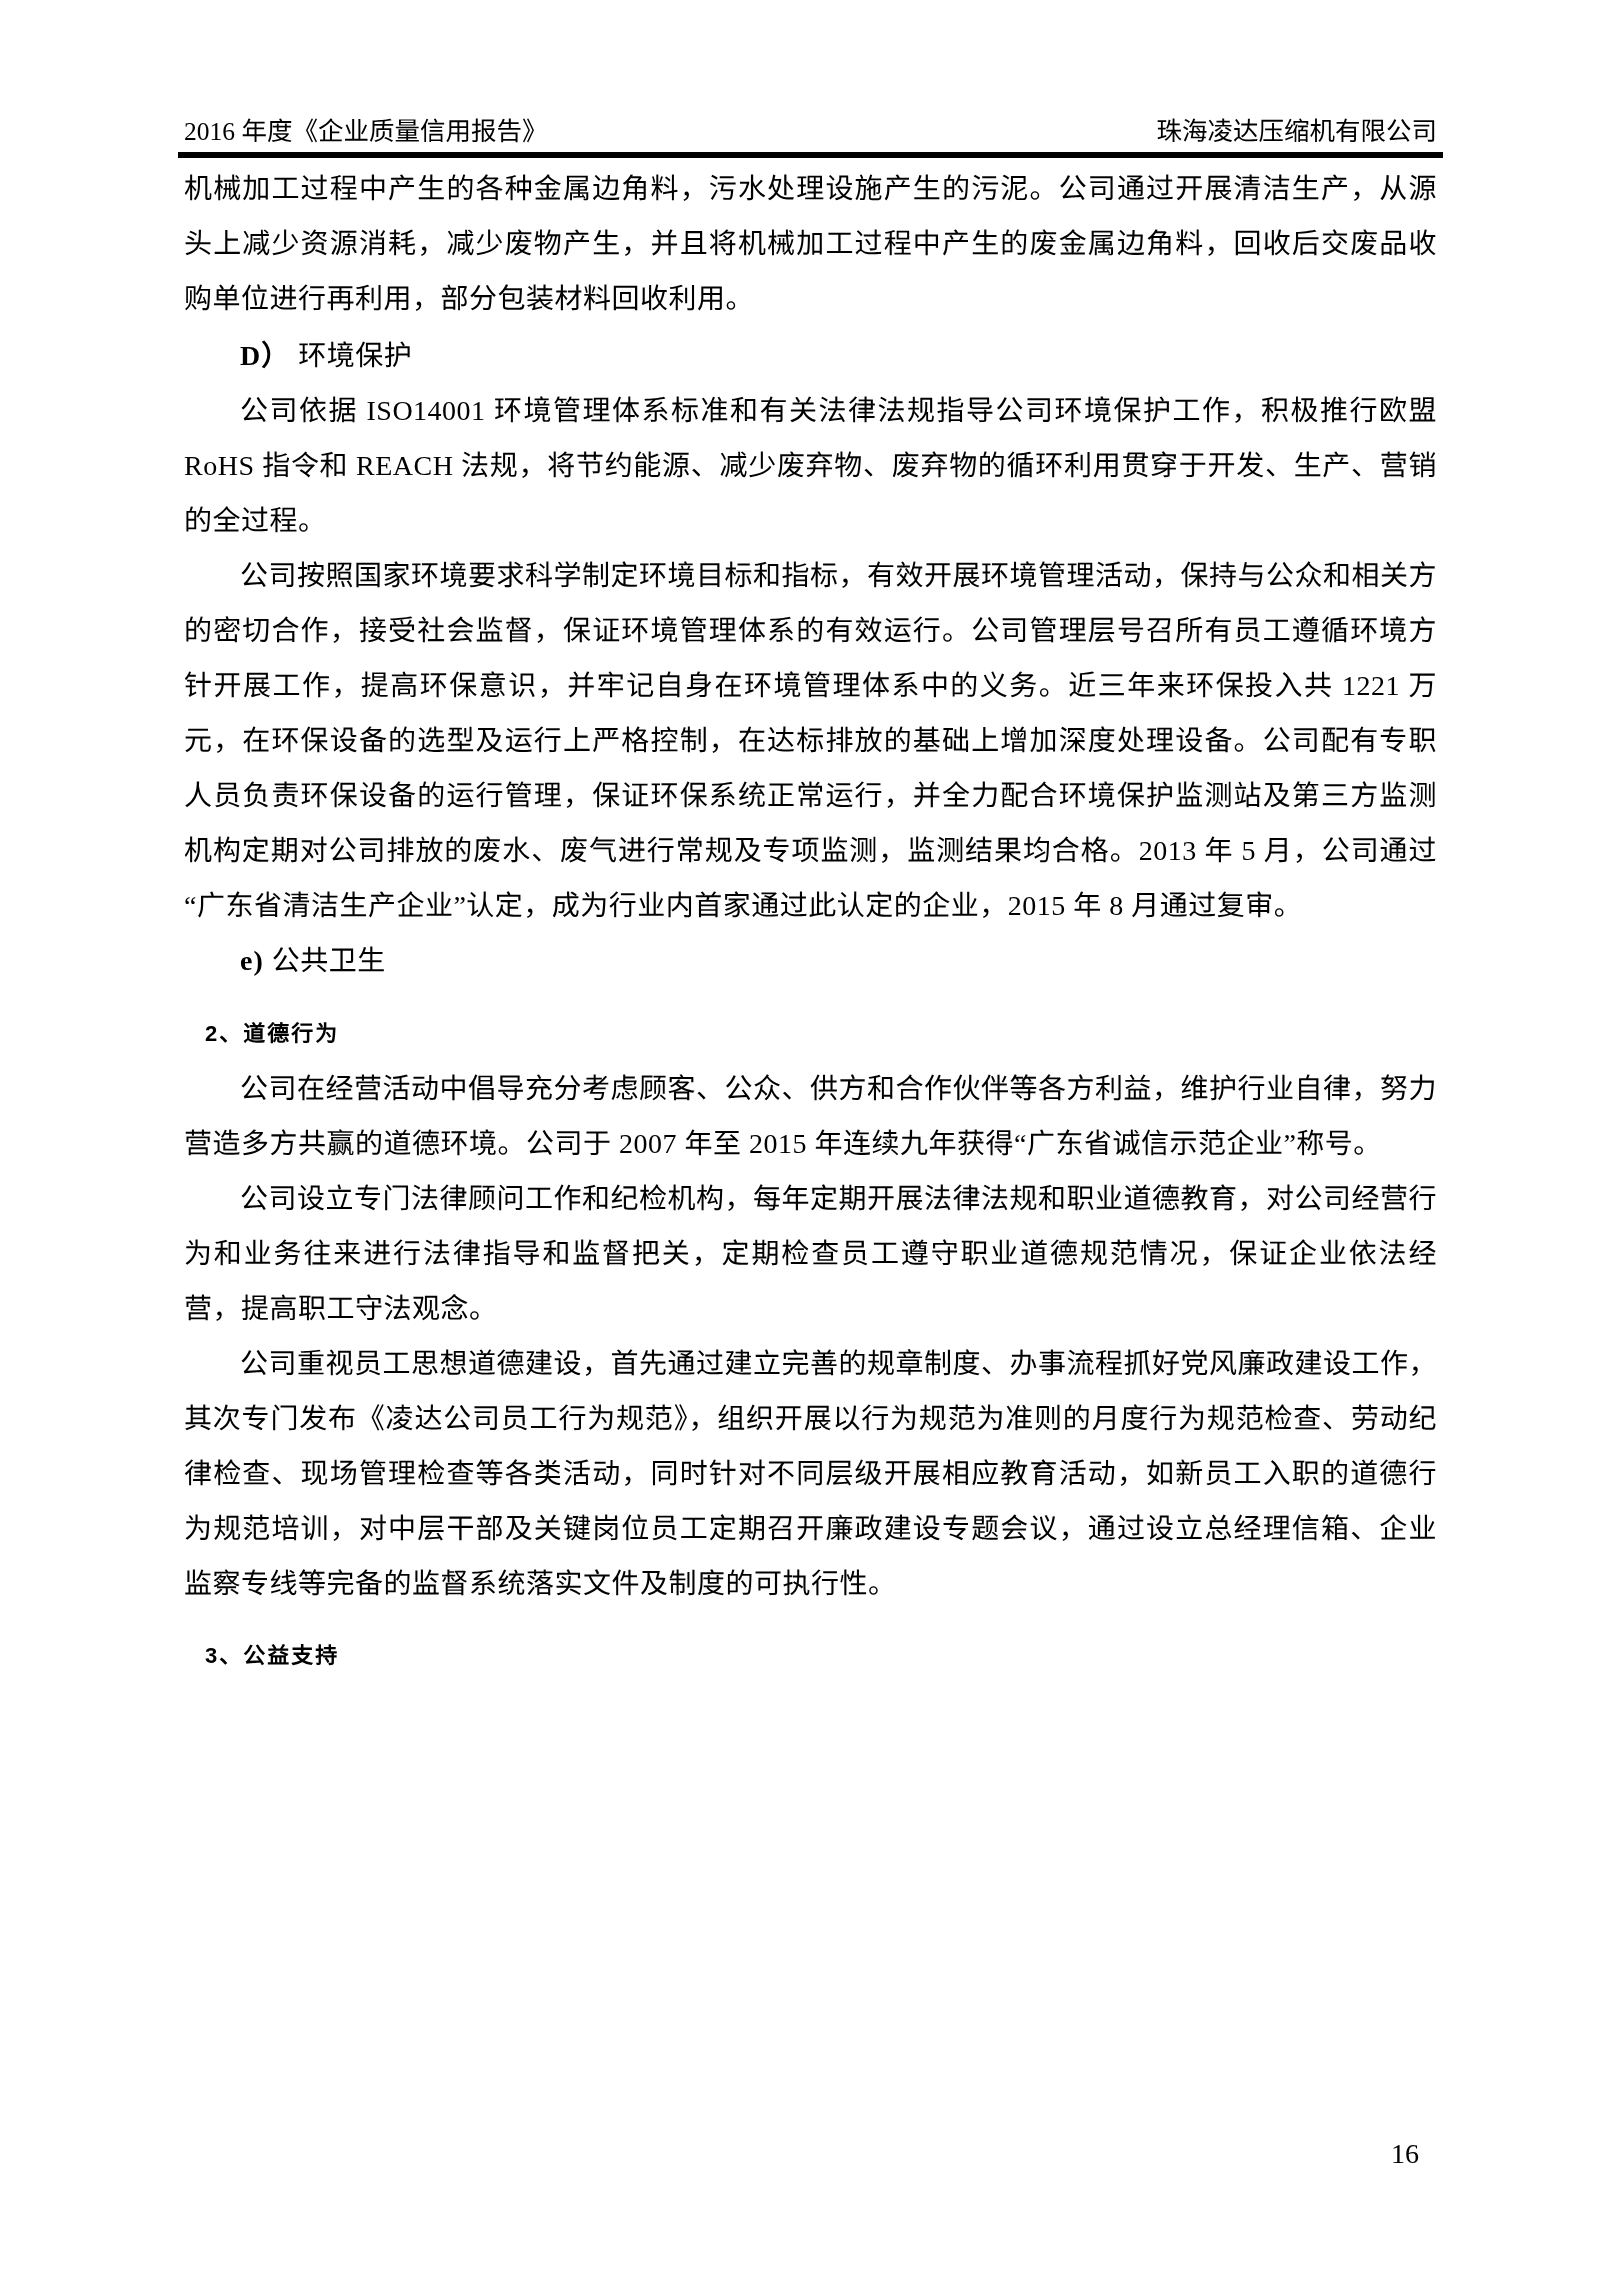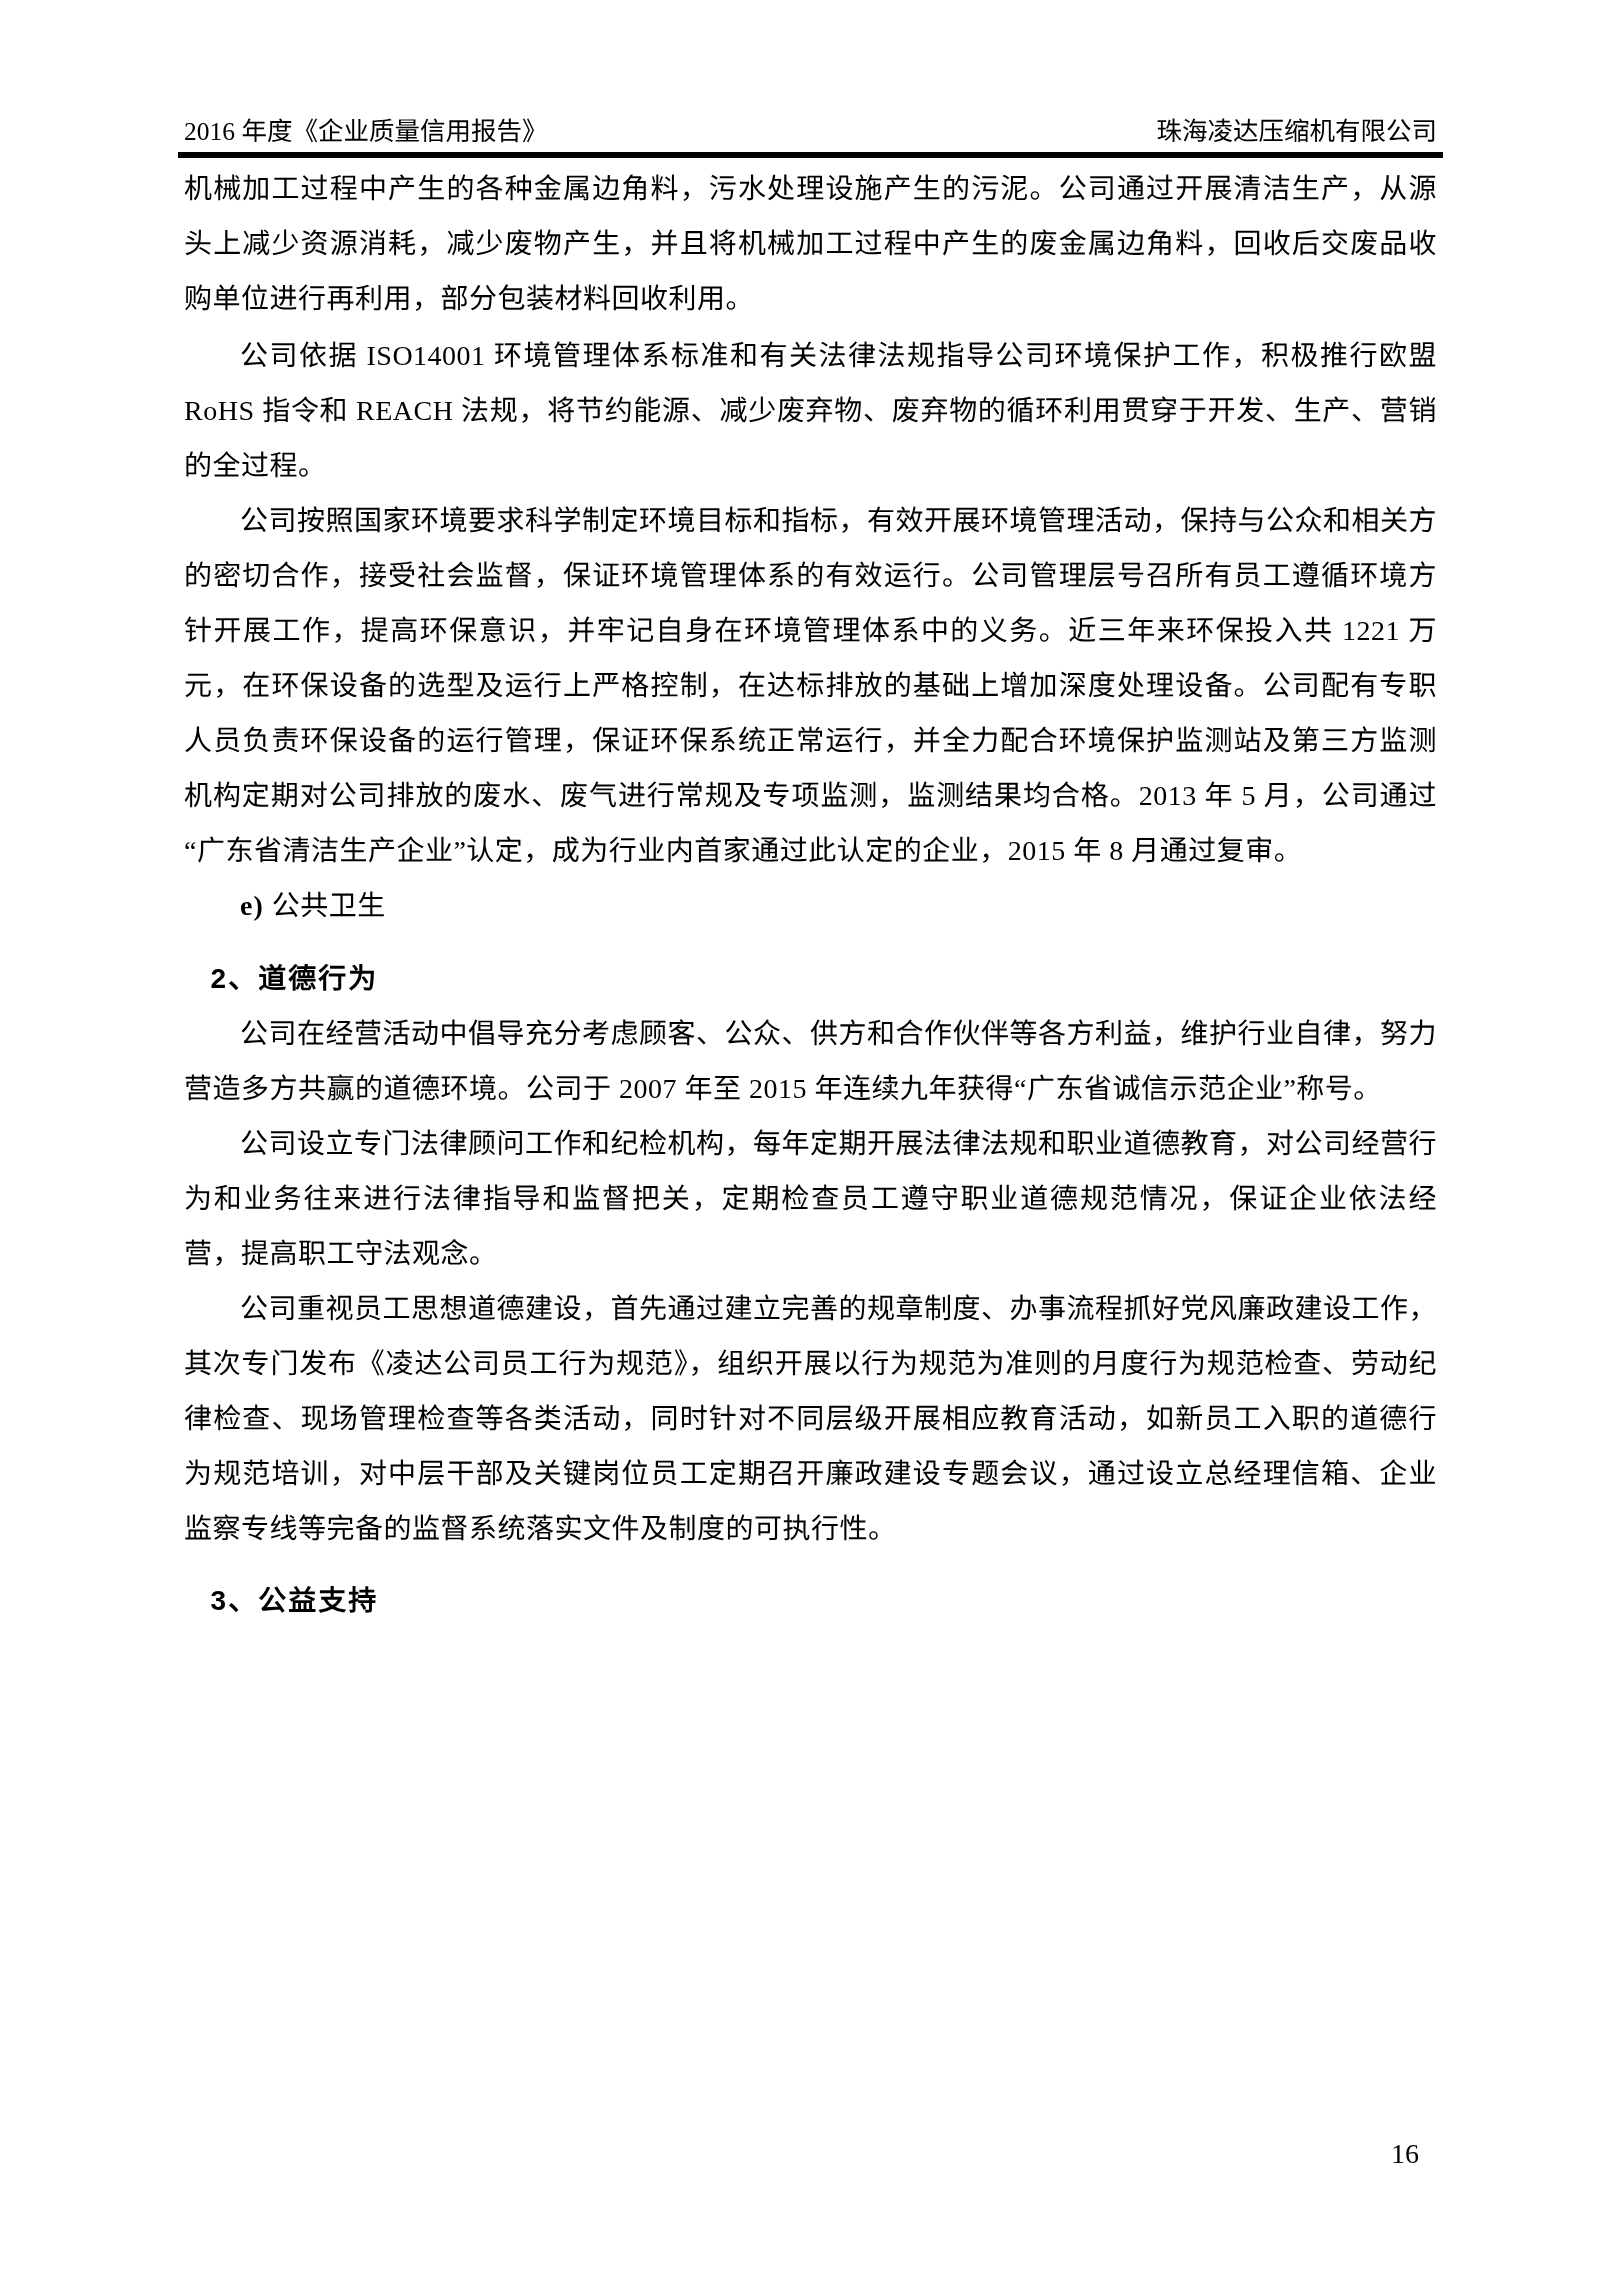--- a/index.html
+++ b/index.html
@@ -70,21 +70,21 @@
     font-weight: bold;
   }
   .sub-prefix::after {
     content: "\00a0";
   }
   .section-heading {
     margin: 17.6px 0 0 0;
     text-indent: 0.95em;
     text-align: left;
     font-weight: bold;
-    font-size: 28px;
+    font-size: 22px;
     font-family: "Liberation Sans", "DejaVu Sans", sans-serif;
     letter-spacing: 2px;
   }
   .page-number {
     position: absolute;
     top: 2139px;
     right: 202px;
     font-size: 28px;
     line-height: 29px;
   }
@@ -98,20 +98,21 @@
     <span class="hdr-left">2016 年度《企业质量信用报告》</span>
     <span class="hdr-right">珠海凌达压缩机有限公司</span>
   </header>
 
   <div class="header-rule"></div>
 
   <main class="doc-body">
 
     <p class="para no-indent">机械加工过程中产生的各种金属边角料，污水处理设施产生的污泥。公司通过开展清洁生产，从源头上减少资源消耗，减少废物产生，并且将机械加工过程中产生的废金属边角料，回收后交废品收购单位进行再利用，部分包装材料回收利用。</p>
 
+    <p class="subheading"><span class="sub-prefix bold">D）</span><span>环境保护</span></p>
 
     <p class="para">公司依据 ISO14001 环境管理体系标准和有关法律法规指导公司环境保护工作，积极推行欧盟 RoHS 指令和 REACH 法规，将节约能源、减少废弃物、废弃物的循环利用贯穿于开发、生产、营销的全过程。</p>
 
     <p class="para">公司按照国家环境要求科学制定环境目标和指标，有效开展环境管理活动，保持与公众和相关方的密切合作，接受社会监督，保证环境管理体系的有效运行。公司管理层号召所有员工遵循环境方针开展工作，提高环保意识，并牢记自身在环境管理体系中的义务。近三年来环保投入共 1221 万元，在环保设备的选型及运行上严格控制，在达标排放的基础上增加深度处理设备。公司配有专职人员负责环保设备的运行管理，保证环保系统正常运行，并全力配合环境保护监测站及第三方监测机构定期对公司排放的废水、废气进行常规及专项监测，监测结果均合格。2013 年 5 月，公司通过“广东省清洁生产企业”认定，成为行业内首家通过此认定的企业，2015 年 8 月通过复审。</p>
 
     <p class="subheading"><span class="sub-prefix bold">e)</span><span>公共卫生</span></p>
 
 
     <h2 class="section-heading">2、道德行为</h2>
 

